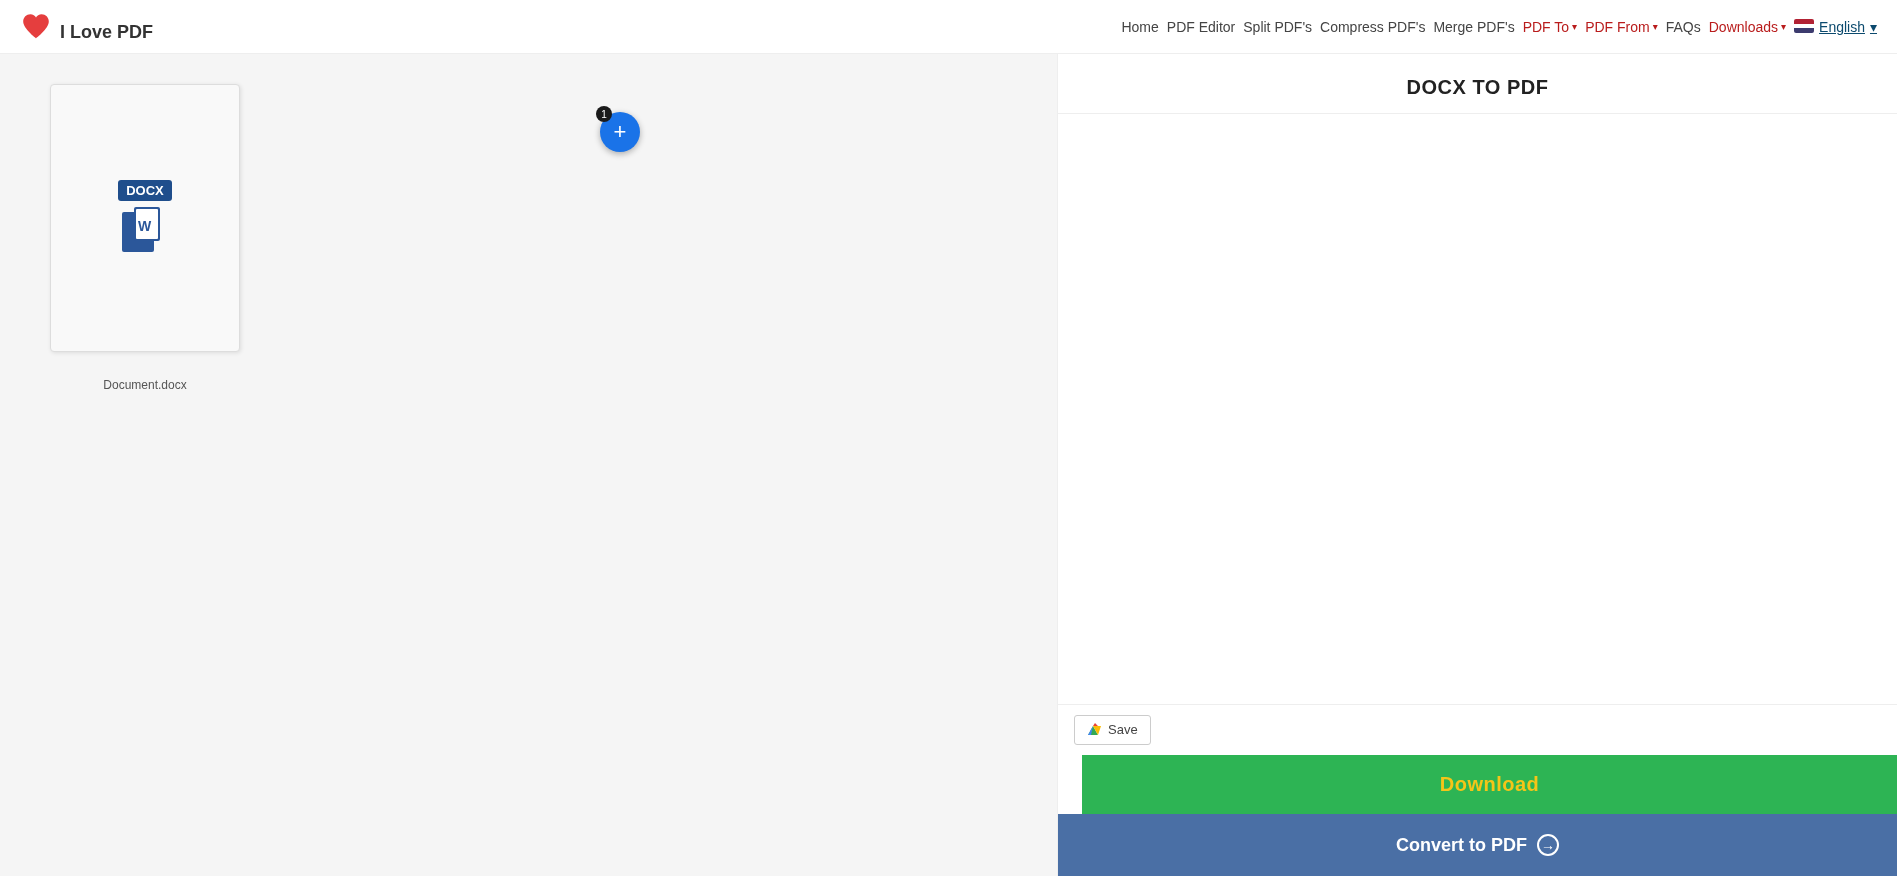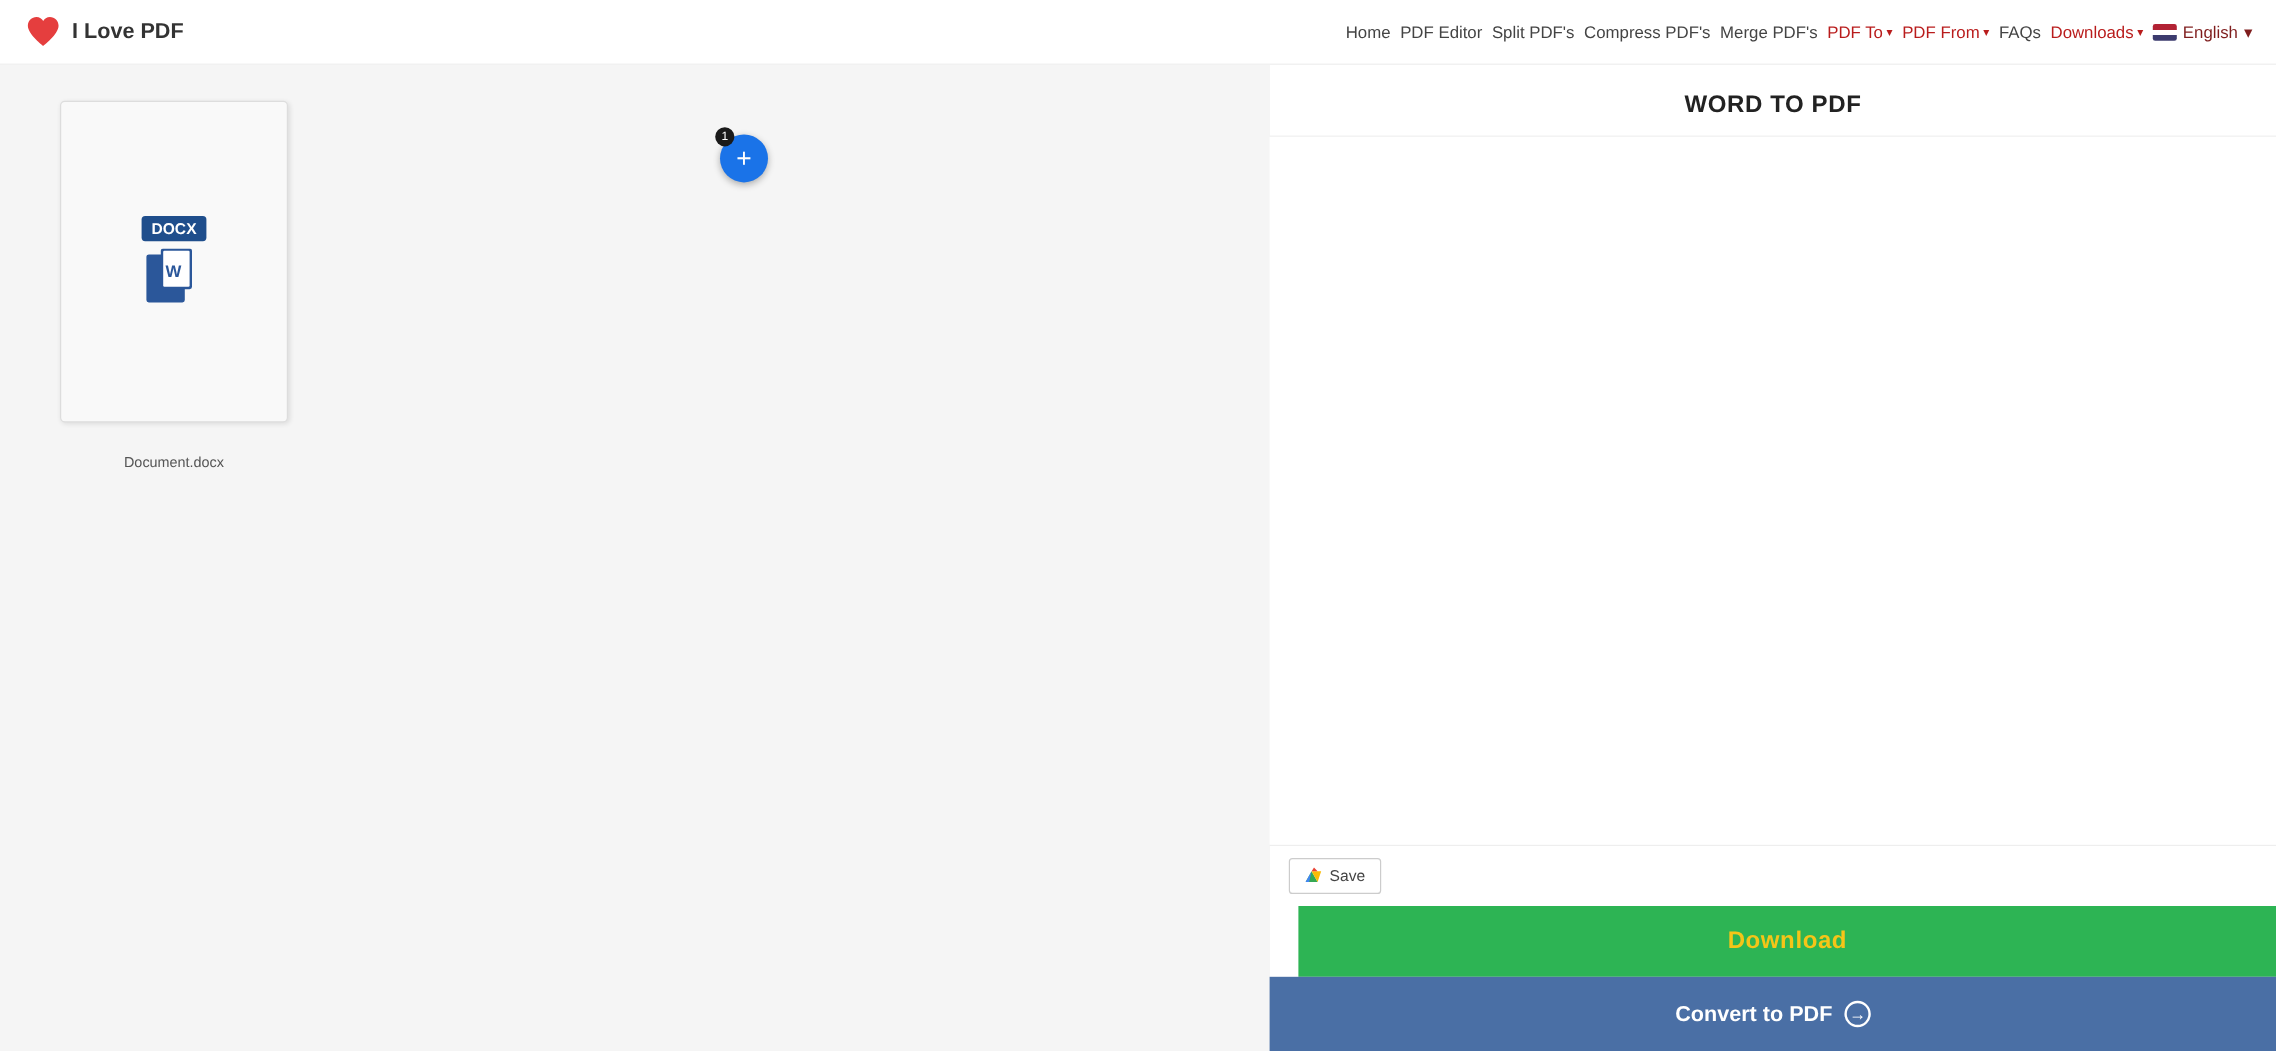--- a/index.html
+++ b/index.html
@@ -12,21 +12,21 @@
       justify-content: space-between;
       padding: 0 20px;
       height: 54px;
       border-bottom: 1px solid #eee;
       background: #fff;
       position: relative;
       z-index: 10;
     }
     .logo-area {
       display: flex;
-      align-items: center;
+      align-items: flex-end;
       gap: 8px;
       text-decoration: none;
     }
     .logo-heart {
       width: 32px;
       height: 32px;
     }
     .logo-text {
       font-size: 18px;
       font-weight: bold;
@@ -47,25 +47,25 @@
       display: flex;
       align-items: center;
       gap: 3px;
       font-size: 14px;
       color: #b91c1c;
       cursor: pointer;
     }
     .nav-dropdown .caret { font-size: 10px; }
     .lang-area {
       display: flex;
-      align-items: center;
       gap: 5px;
       font-size: 14px;
-      color: #7f1d1d;
-      cursor: pointer;
+      color: #0c4a6e;
+      cursor: pointer;
+      text-decoration: underline;
     }
     .flag-icon {
       width: 20px;
       height: 14px;
       background: linear-gradient(to bottom, #b22234 0%, #b22234 33%, #fff 33%, #fff 66%, #3c3b6e 66%, #3c3b6e 100%);
       border-radius: 2px;
       display: inline-block;
     }
 
     
@@ -293,21 +293,21 @@
       <div class="file-name">Document.docx</div>
     </div>
 
     <button class="add-file-btn">
       <span class="badge">1</span>
       <span class="plus-icon">+</span>
     </button>
   </div>
 
   <div class="right-panel">
-    <div class="right-panel-title">WORD TO PDF</div>
+    <div class="right-panel-title">DOCX TO PDF</div>
     <div class="right-panel-content"></div>
     <div class="right-panel-footer">
       <button class="save-btn">
 
         <svg width="16" height="16" viewBox="0 0 16 16">
           <polygon points="8,1 15,13 1,13" fill="none" stroke="#4285f4" stroke-width="0"></polygon>
           <polygon points="1,13 6,4 11,13" fill="#34a853"></polygon>
           <polygon points="6,4 14,4 11,13" fill="#fbbc05"></polygon>
           <polygon points="1,13 6,4 4,13" fill="#4285f4"></polygon>
           <polygon points="6,4 14,4 11,4 8,1" fill="#ea4335"></polygon>

